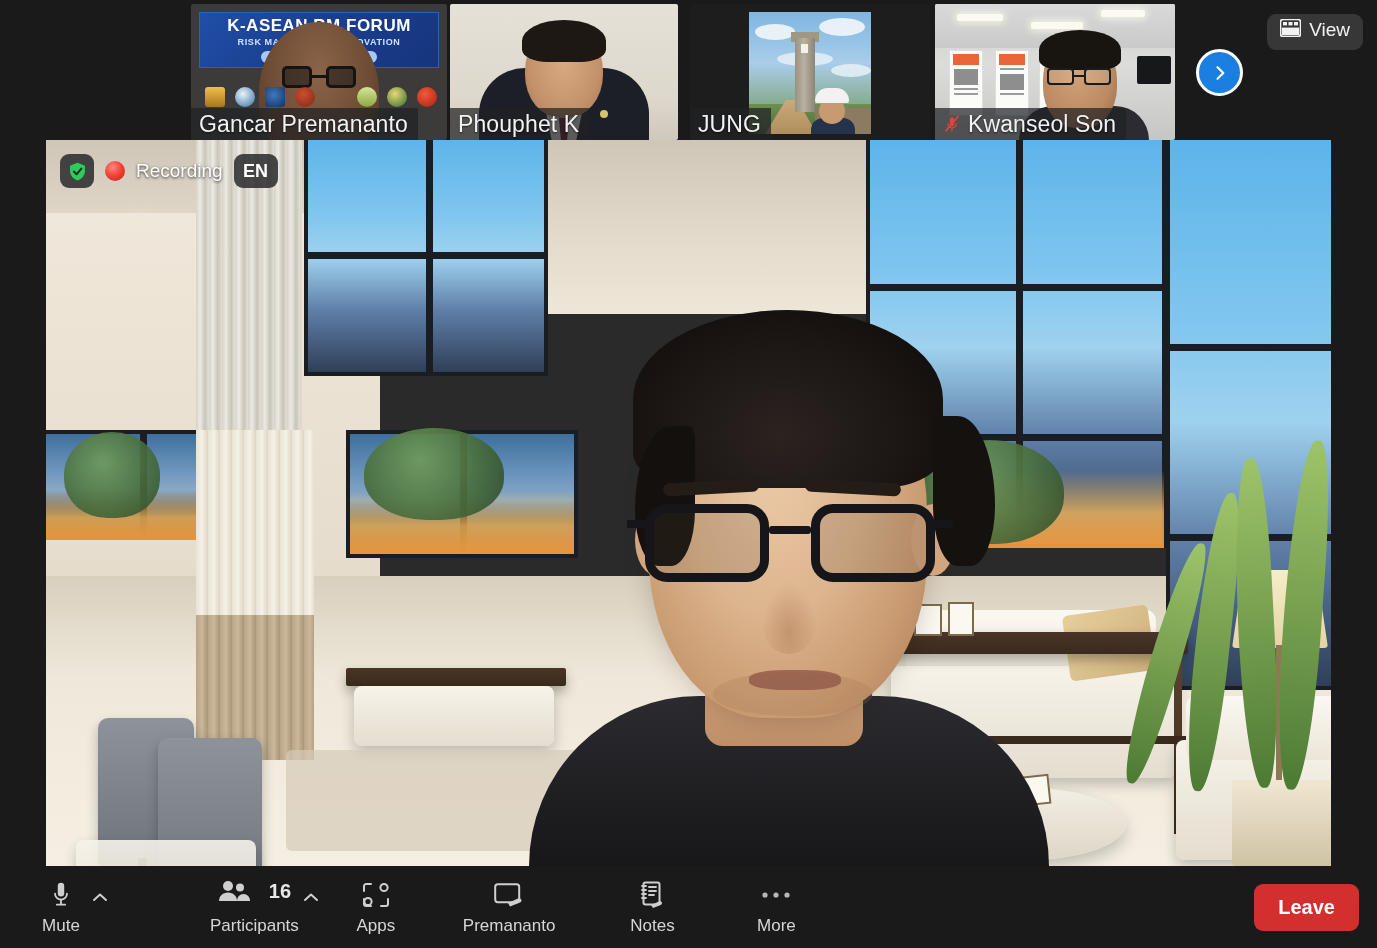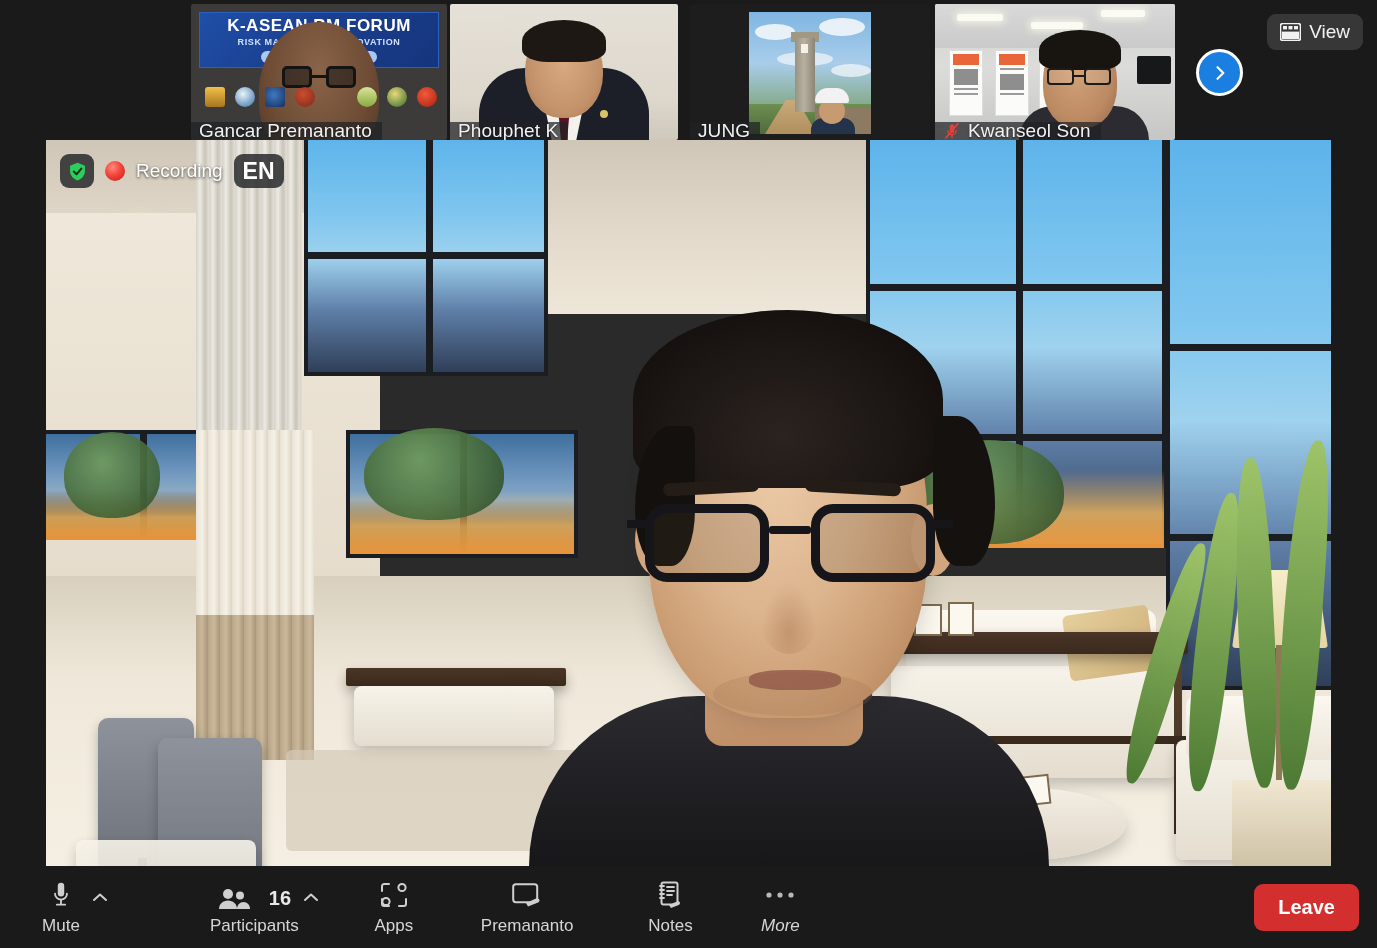--- a/index.html
+++ b/index.html
@@ -15,25 +15,25 @@
   #thumb-strip {
     position: absolute; left: 0; top: 0; width: 1377px; height: 140px;
     background: #1a1a1a;
   }
   .thumb {
     position: absolute; top: 4px; height: 136px; overflow: hidden;
     background: #111; border-radius: 2px;
   }
   .thumb .scene { position: absolute; inset: 0; }
   .thumb .namebar {
-    position: absolute; left: 0; bottom: 0; height: 18px;
+    position: absolute; left: 0; bottom: 0; height: 32px;
     display: flex; align-items: center; gap: 7px;
     padding: 0 10px 0 8px;
     background: rgba(32,33,36,0.72);
-    color: #f2f2f2; font-size: 19px; letter-spacing: .1px;
+    color: #f2f2f2; font-size: 23px; letter-spacing: .1px;
     max-width: 100%;
     white-space: nowrap;
   }
   .thumb .namebar .nm { text-shadow: 0 1px 2px rgba(0,0,0,.6); }
 
   
   .t1-bg { position:absolute; inset:0; background:#3c3b39; }
   .t1-banner {
     position: absolute; left: 8px; top: 8px; right: 8px; height: 56px;
     background: linear-gradient(135deg,#1f4fa8 0%, #1b3f8f 45%, #15357d 100%);
@@ -106,22 +106,22 @@
   .t4-gl div { position:absolute; top:0; width: 27px; height: 17px; border: 2px solid #1b1b1b; border-radius: 4px; background: rgba(255,255,255,.12); }
   .t4-gl .l { left:0; } .t4-gl .r { right:0; }
   .t4-gl .br { position:absolute; left:27px; top:7px; width:10px; height:2px; background:#1b1b1b; border:0; border-radius:0; }
   .t4-torso { position:absolute; left: 84px; bottom: 0; width: 130px; height: 34px; border-radius: 40px 40px 0 0; background:#2b2b31; }
 
   .mic-off { width: 18px; height: 18px; flex: 0 0 auto; }
 
   
   #view-btn {
     position: absolute; right: 14px; top: 14px;
-    display: flex; align-items: center; gap: 8px;
-    height: 36px; padding: 12px 13px;
+    display: flex; gap: 8px;
+    height: 36px; padding: 5px 13px;
     background: rgba(58,58,58,.92); border-radius: 9px;
     color: #f2f2f2; font-size: 19px; cursor: pointer;
   }
   #next-btn {
     position: absolute; left: 1196px; top: 49px;
     width: 47px; height: 47px; border-radius: 50%;
     background: #1a7fe0; border: 3px solid #fff;
     display: flex; align-items: center; justify-content: center; cursor: pointer;
   }
 
@@ -197,21 +197,21 @@
   .p-brow { position:absolute; width: 96px; height: 13px; border-radius: 8px; background:#241c17; }
   .p-nose { position:absolute; left: 188px; bottom: 212px; width: 56px; height: 72px; border-radius: 40% 40% 48% 48%; background: radial-gradient(ellipse at 50% 70%, rgba(178,128,92,.55), rgba(198,150,112,0) 70%); }
   .p-mouth { position:absolute; left: 176px; bottom: 176px; width: 92px; height: 20px; border-radius: 40%; background: rgba(140,84,70,.75); }
   .p-chin { position:absolute; left: 140px; bottom: 150px; width: 160px; height: 44px; border-radius: 50%; background: rgba(160,112,80,.22); }
 
   
   #top-badges { position: absolute; left: 14px; top: 14px; display: flex; align-items: center; gap: 11px; }
   .shield-box { width: 34px; height: 34px; border-radius: 9px; background: rgba(40,41,43,.85); display:flex; align-items:center; justify-content:center; }
   .rec-dot { width: 20px; height: 20px; border-radius: 50%; background: radial-gradient(circle at 38% 32%, #ff8a80 0%, #f2443a 45%, #c21f16 100%); }
   #rec-label { color: #fff; font-size: 19px; text-shadow: 0 1px 3px rgba(0,0,0,.8); }
-  .lang-box { height: 34px; min-width: 44px; padding: 0 9px; border-radius: 9px; background: rgba(40,41,43,.85); display:flex; align-items:center; justify-content:center; color:#fff; font-size: 23px; font-weight: 600; }
+  .lang-box { height: 34px; min-width: 44px; padding: 0 9px; border-radius: 9px; background: rgba(40,41,43,.85); display:flex; align-items:center; justify-content:center; color:#fff; font-size: 18px; font-weight: 600; }
 
   #main-namebar {
     position: absolute; left: 0; bottom: 0;
     height: 30px; display: flex; align-items: center; gap: 9px;
     padding: 0 12px 0 9px; background: rgba(45,46,48,.72);
     color: #fff; font-size: 20px; white-space: nowrap;
   }
   .bars { display:flex; align-items:flex-end; gap: 2px; height: 16px; }
   .bars i { display:block; width: 3px; background:#fff; border-radius: 1px; }
 
@@ -510,40 +510,40 @@
       <span class="caret">
         <svg width="16" height="11" viewBox="0 0 16 11">
           <polyline points="2,8 8,2.5 14,8" fill="none" stroke="#cfcfcf" stroke-width="2" stroke-linecap="round" stroke-linejoin="round"></polyline>
         </svg>
       </span>
     </div>
 
 
     <div class="tb-group" style="margin-left:98px;">
       <div class="tb-item">
-        <span class="ico" style="gap:19px; display:flex; align-items:flex-end;">
+        <span class="ico" style="gap:19px; display:flex; align-items:flex-start;">
           <svg width="32" height="22" viewBox="0 0 32 22">
             <circle cx="10" cy="6" r="5" fill="#cfcfcf"></circle>
             <circle cx="22" cy="7.5" r="4" fill="#cfcfcf"></circle>
             <path d="M1 21c0-5 4-8.5 9-8.5s9 3.5 9 8.5z" fill="#cfcfcf"></path>
             <path d="M19 21c0-4 2.8-7 6.5-7S32 17 32 21z" fill="#cfcfcf"></path>
           </svg>
           <span class="pcount">16</span>
         </span>
         <span class="lbl">Participants</span>
       </div>
       <span class="caret">
         <svg width="16" height="11" viewBox="0 0 16 11">
           <polyline points="2,8 8,2.5 14,8" fill="none" stroke="#cfcfcf" stroke-width="2" stroke-linecap="round" stroke-linejoin="round"></polyline>
         </svg>
       </span>
     </div>
 
 
-    <div class="tb-item" style="margin-left:44px;">
+    <div class="tb-item" style="margin-left:26px;">
       <span class="ico">
         <svg width="28" height="26" viewBox="0 0 28 26">
           <path d="M9 2 H4.2 A2.2 2.2 0 0 0 2 4.2 V9" fill="none" stroke="#cfcfcf" stroke-width="2" stroke-linecap="round"></path>
           <path d="M26 17 v4.8 A2.2 2.2 0 0 1 23.8 24 H19" fill="none" stroke="#cfcfcf" stroke-width="2" stroke-linecap="round"></path>
           <path d="M2 17 v4.8 A2.2 2.2 0 0 0 4.2 24 H9" fill="none" stroke="#cfcfcf" stroke-width="2" stroke-linecap="round"></path>
           <circle cx="22" cy="5.5" r="3.6" fill="none" stroke="#cfcfcf" stroke-width="2"></circle>
           <circle cx="6" cy="19.5" r="3.6" fill="none" stroke="#cfcfcf" stroke-width="2"></circle>
         </svg>
       </span>
       <span class="lbl">Apps</span>
@@ -569,21 +569,21 @@
           <line x1="3" y1="17" x2="7" y2="17" stroke="#cfcfcf" stroke-width="1.8" stroke-linecap="round"></line>
           <line x1="10" y1="6" x2="17" y2="6" stroke="#cfcfcf" stroke-width="1.8" stroke-linecap="round"></line>
           <line x1="10" y1="10" x2="17" y2="10" stroke="#cfcfcf" stroke-width="1.8" stroke-linecap="round"></line>
           <line x1="10" y1="14" x2="15" y2="14" stroke="#cfcfcf" stroke-width="1.8" stroke-linecap="round"></line>
           <path d="M12 24 L20 20.5 c2.6-1.1 4.3 2.2 1.7 3.4 L14 27 Z" fill="#cfcfcf"></path>
         </svg>
       </span>
       <span class="lbl">Notes</span>
     </div>
 
-    <div class="tb-item" style="margin-left:56px;font-style:italic;">
+    <div class="tb-item" style="margin-left:70px;">
       <span class="ico">
         <svg width="30" height="10" viewBox="0 0 30 10">
           <circle cx="4" cy="5" r="2.6" fill="#b8b8b8"></circle>
           <circle cx="15" cy="5" r="2.6" fill="#b8b8b8"></circle>
           <circle cx="26" cy="5" r="2.6" fill="#b8b8b8"></circle>
         </svg>
       </span>
       <span class="lbl">More</span>
     </div>
 

